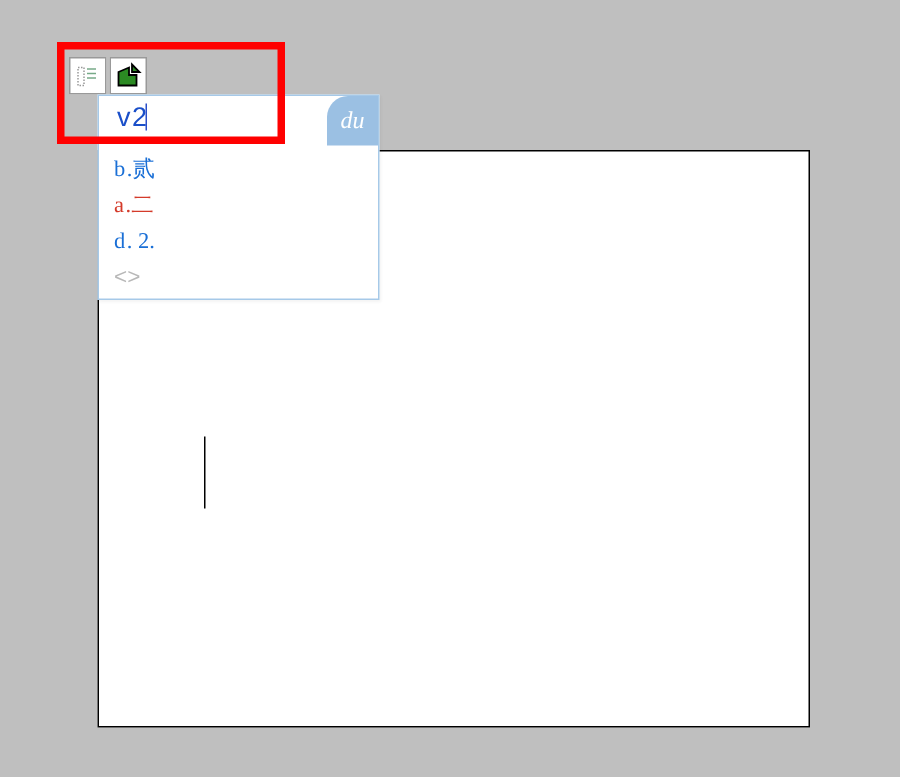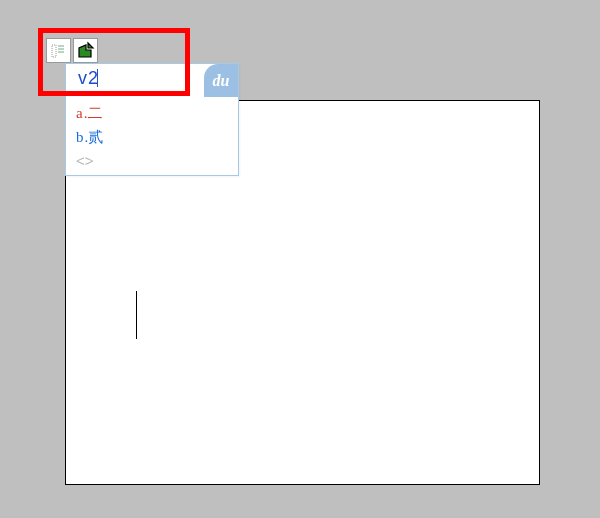--- a/index.html
+++ b/index.html
@@ -45,21 +45,21 @@
       background: white;
       border: 1px solid #999;
       display: flex;
       align-items: center;
       justify-content: center;
     }
     .ime-panel {
       position: absolute;
       left: 65px;
       top: 63px;
-      width: 174px;
+      width: 188px;
       background: white;
       border: 1px solid #a6c9e8;
       box-shadow: 1px 1px 2px rgba(0,0,0,0.05);
     }
     .ime-input-row {
       display: flex;
       align-items: stretch;
       height: 33px;
     }
     .ime-input {
@@ -72,21 +72,21 @@
       outline: none;
       letter-spacing: 1px;
     }
     .ime-logo {
       width: 34px;
       background: #9bc0e3;
       color: white;
       font-family: "Comic Sans MS", cursive;
       font-style: italic;
       font-size: 16px;
-      font-weight: bold;
+      font-weight: normal;
       display: flex;
       align-items: center;
       justify-content: center;
       border-top-left-radius: 14px;
       border-bottom-left-radius: 0;
       text-align: center;
     }
     .ime-candidates {
       padding: 4px 10px 3px 10px;
       font-family: "SimSun", "NSimSun", serif;
@@ -154,25 +154,28 @@
     </svg>
   </div>
 </div>
 
 <div class="ime-panel">
   <div class="ime-input-row">
     <div class="ime-input"><span>v2</span><span class="cursor-caret"></span></div>
     <div class="ime-logo">du</div>
   </div>
   <div class="ime-candidates">
+    <div class="candidate-row">
+      <span class="candidate-key">b</span>.<span>贰</span>
+    </div>
     <div class="candidate-row selected">
       <span class="candidate-key">a</span>.<span>二</span>
     </div>
     <div class="candidate-row">
-      <span class="candidate-key">b</span>.<span>贰</span>
+      <span class="candidate-key">d</span>. <span>2.</span>
     </div>
   </div>
   <div class="ime-pager">
     <span>&lt;</span>
       <span>&gt;</span>
   </div>
 </div>
 
 <div class="redbox"></div>
 

